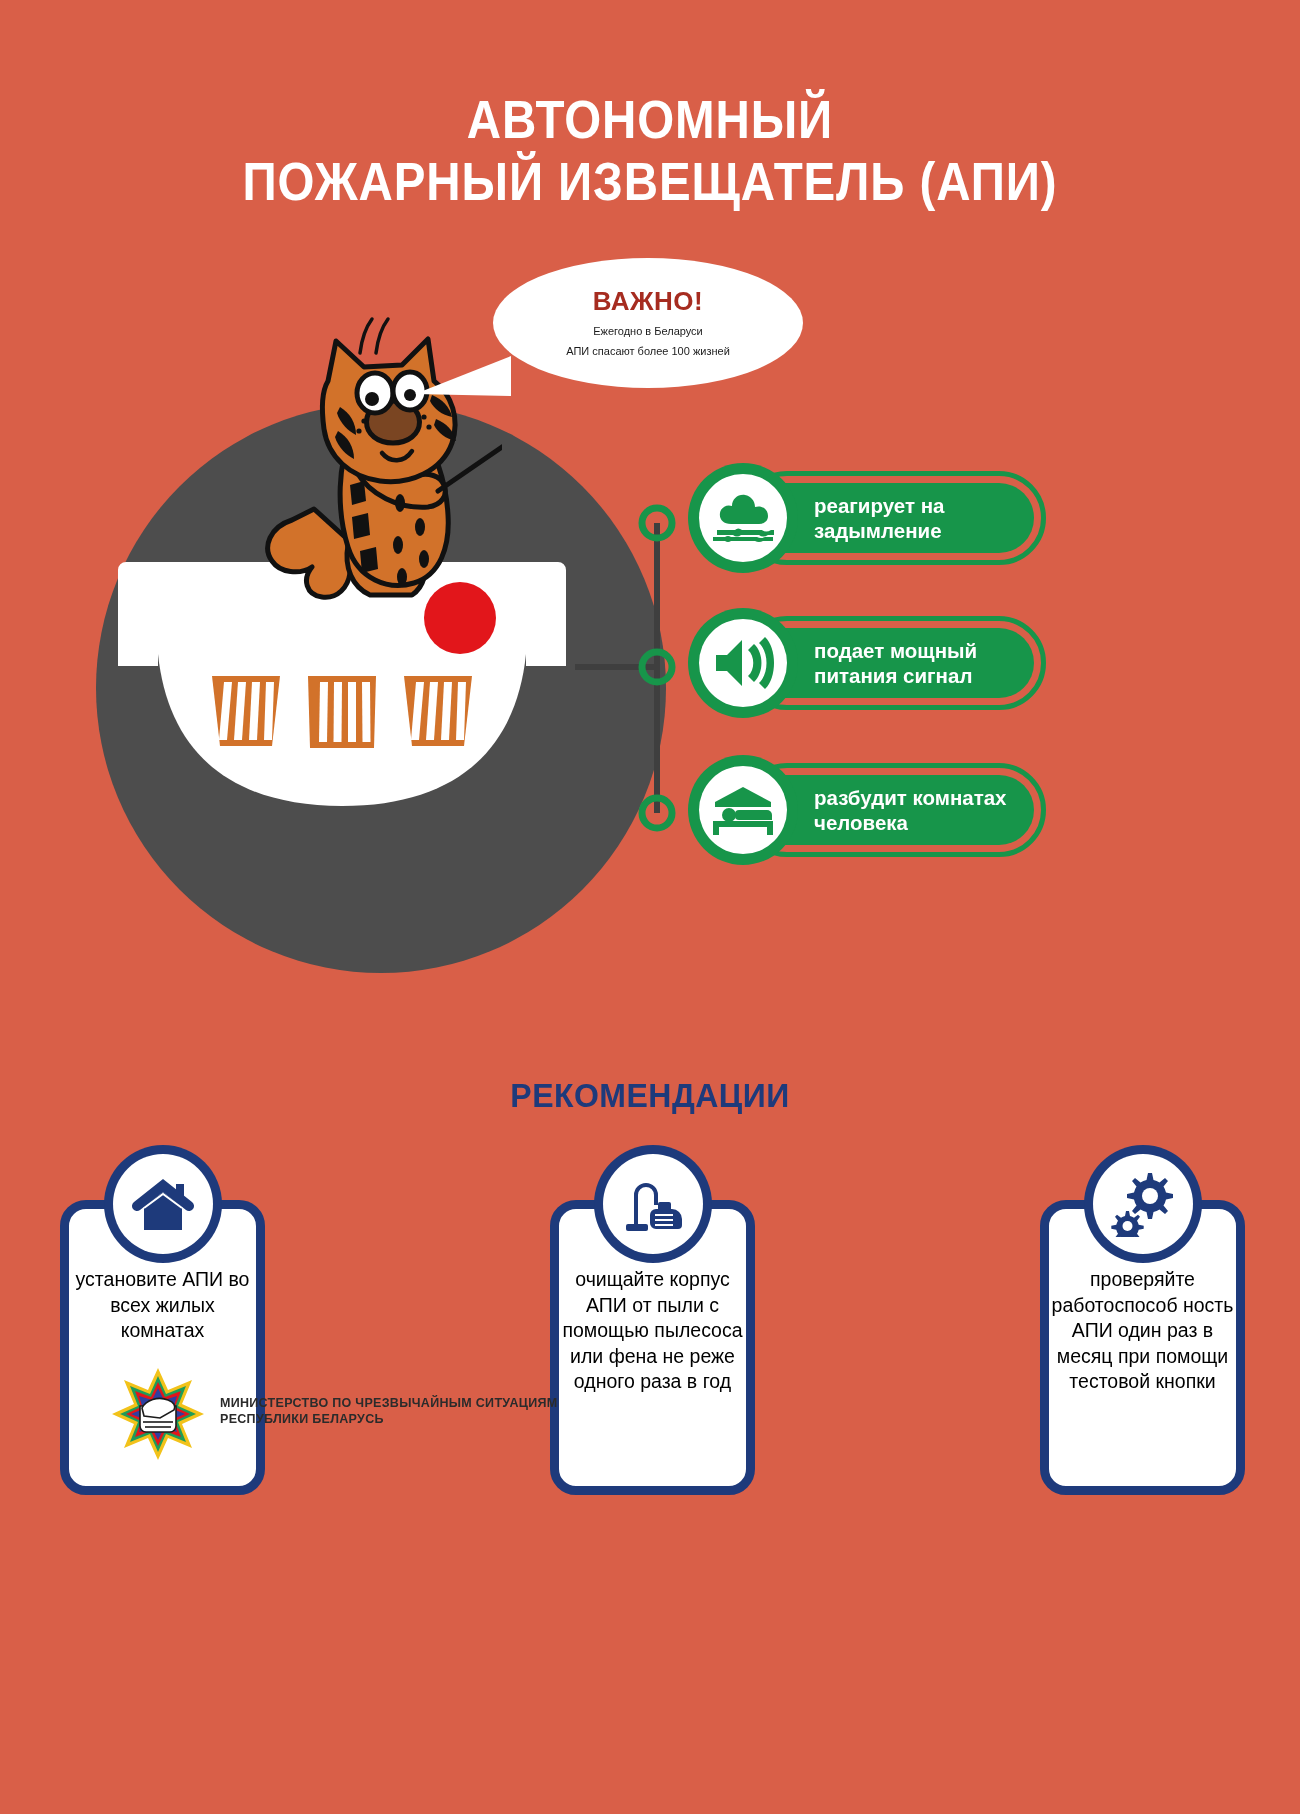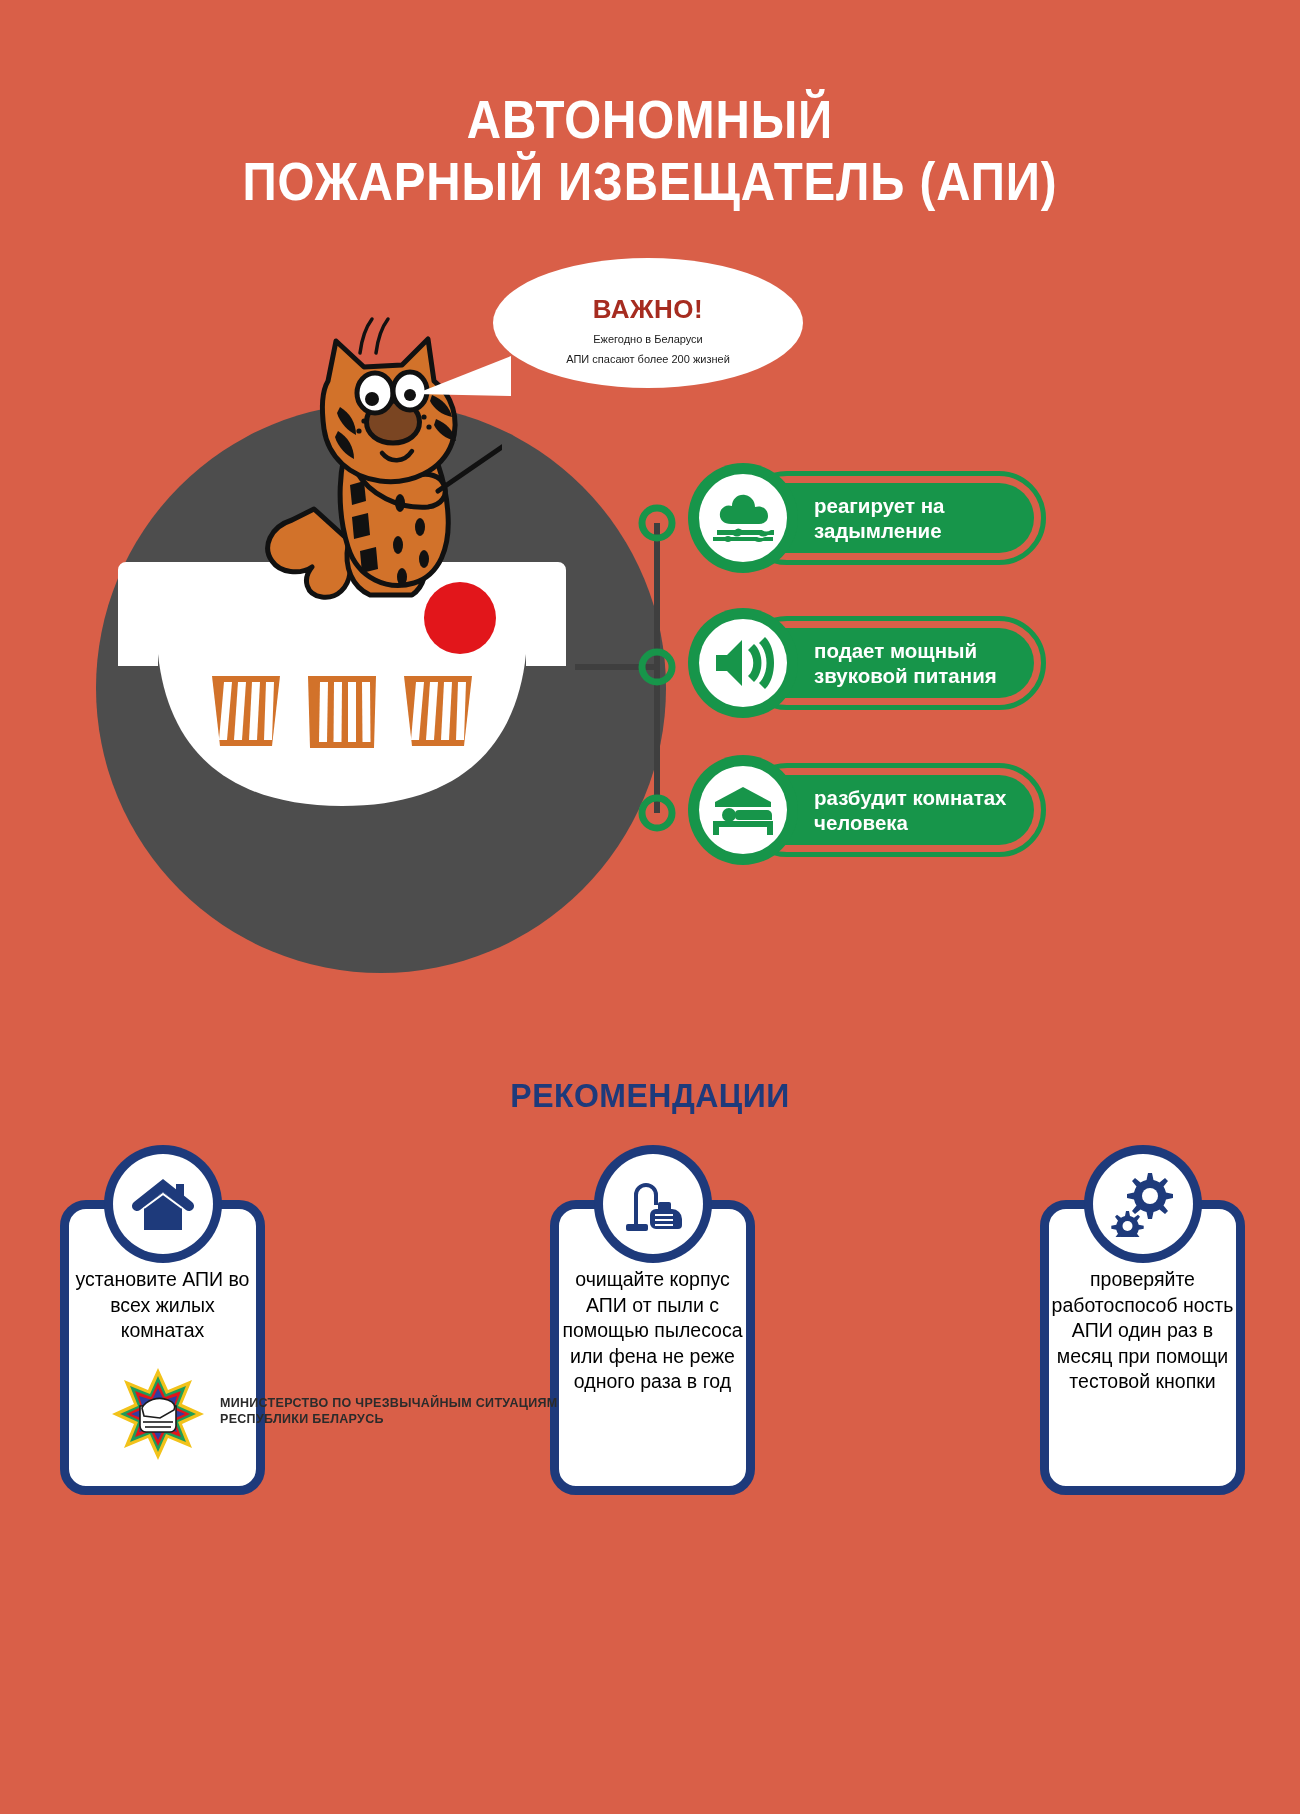--- a/index.html
+++ b/index.html
@@ -28,21 +28,21 @@
 
   
   .bubble{
     position:absolute;left:493px;top:258px;
     width:310px;height:130px;
     background:#ffffff;
     border-radius:50% / 50%;
     z-index:6;
   }
   .bubble-inner{
-    position:absolute;left:0;top:8px;width:310px;height:130px;
+    position:absolute;left:0;top:0;width:310px;height:130px;
     display:flex;flex-direction:column;align-items:center;justify-content:center;
     text-align:center;
   }
   .bubble-title{
     color:#a62c20;font-weight:bold;font-size:26px;line-height:30px;
     margin-bottom:5px;letter-spacing:0.5px;
   }
   .bubble-text{
     color:#1b1b1b;font-size:11px;line-height:20px;font-weight:normal;
   }
@@ -221,21 +221,21 @@
   </svg>
 
   <svg class="bubble-tail" viewBox="0 0 96 46">
     <path d="M96,4 L96,44 L0,42 Z" fill="#ffffff"></path>
   </svg>
 
   <div class="bubble">
     <div class="bubble-inner">
       <div class="bubble-title">ВАЖНО!</div>
       <div class="bubble-text">Ежегодно в Беларуси</div>
-      <div class="bubble-text">АПИ спасают более 200 жизней</div>
+      <div class="bubble-text">АПИ спасают более 100 жизней</div>
     </div>
   </div>
 
   <svg class="detector" viewBox="0 0 460 260">
 
     <path d="M14,6 h432 a8,8 0 0 1 8,8 v96 h-40 v-12 h-368 v12 h-40 v-96 a8,8 0 0 1 8,-8 z" fill="#ffffff"></path>
 
     <path d="M46,98 h368 c-10,96 -70,152 -184,152 c-114,0 -174,-56 -184,-152 z" fill="#ffffff"></path>
 
     <circle cx="348" cy="62" r="36" fill="#e2161b"></circle>
@@ -294,21 +294,21 @@
         </svg>
       </div>
     </div>
   </div>
 
   <div class="pill pill-2">
     <div class="pill-outline"></div>
     <div class="pill-body">
       <div class="pill-label">
         <span>подает мощный</span><br>
-        <span>звуковой питания</span>
+        <span>питания сигнал</span>
       </div>
     </div>
     <div class="pill-icon-wrap">
       <div class="pill-icon-inner">
         <svg width="62" height="54" viewBox="0 0 62 54">
           <g fill="#17954a">
             <path d="M4,19 h11 L30,4 v46 L15,35 H4 Z"></path>
             <path d="M36,14 C43,20 43,34 36,40 L42,46 C52,37 52,17 42,8 Z"></path>
             <path d="M47,7 C57,16 57,38 47,47 L53,53 C65,42 65,12 53,1 Z"></path>
           </g>

